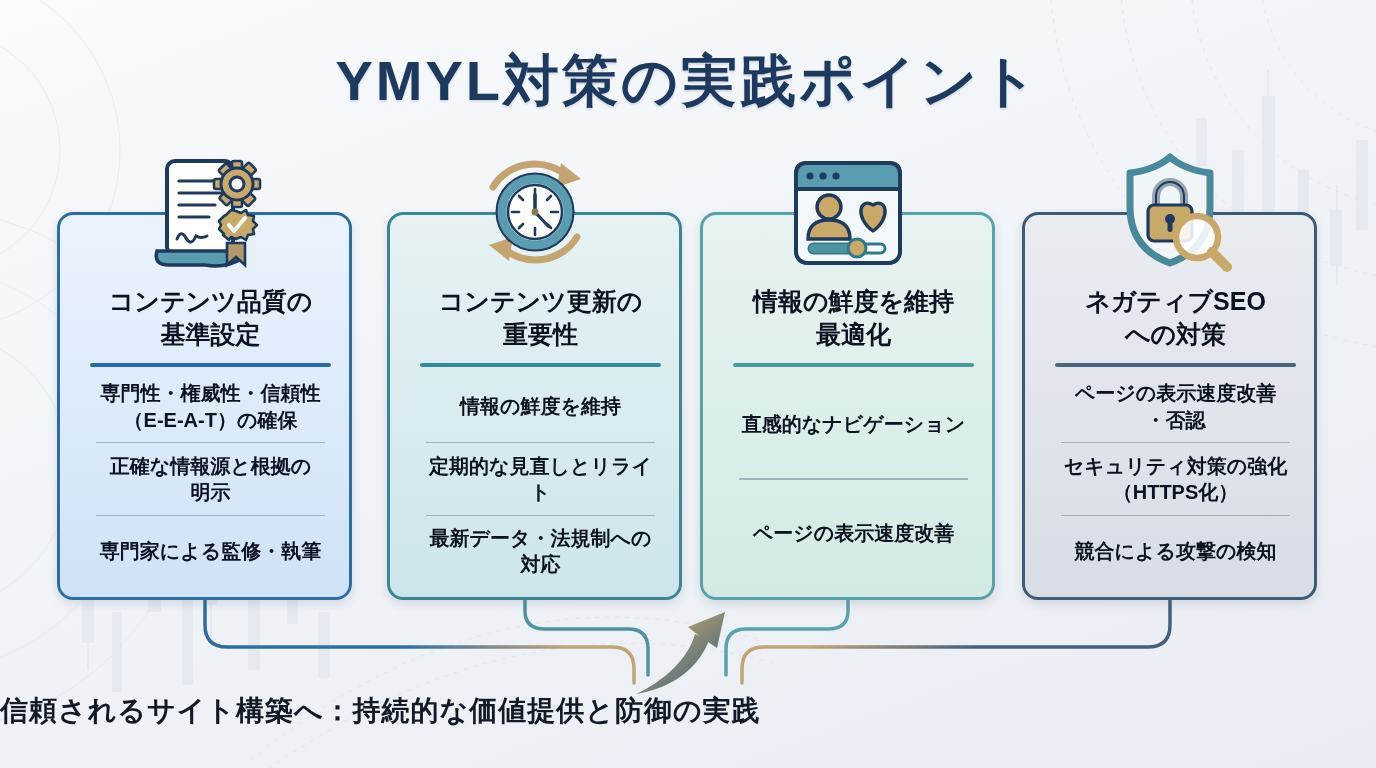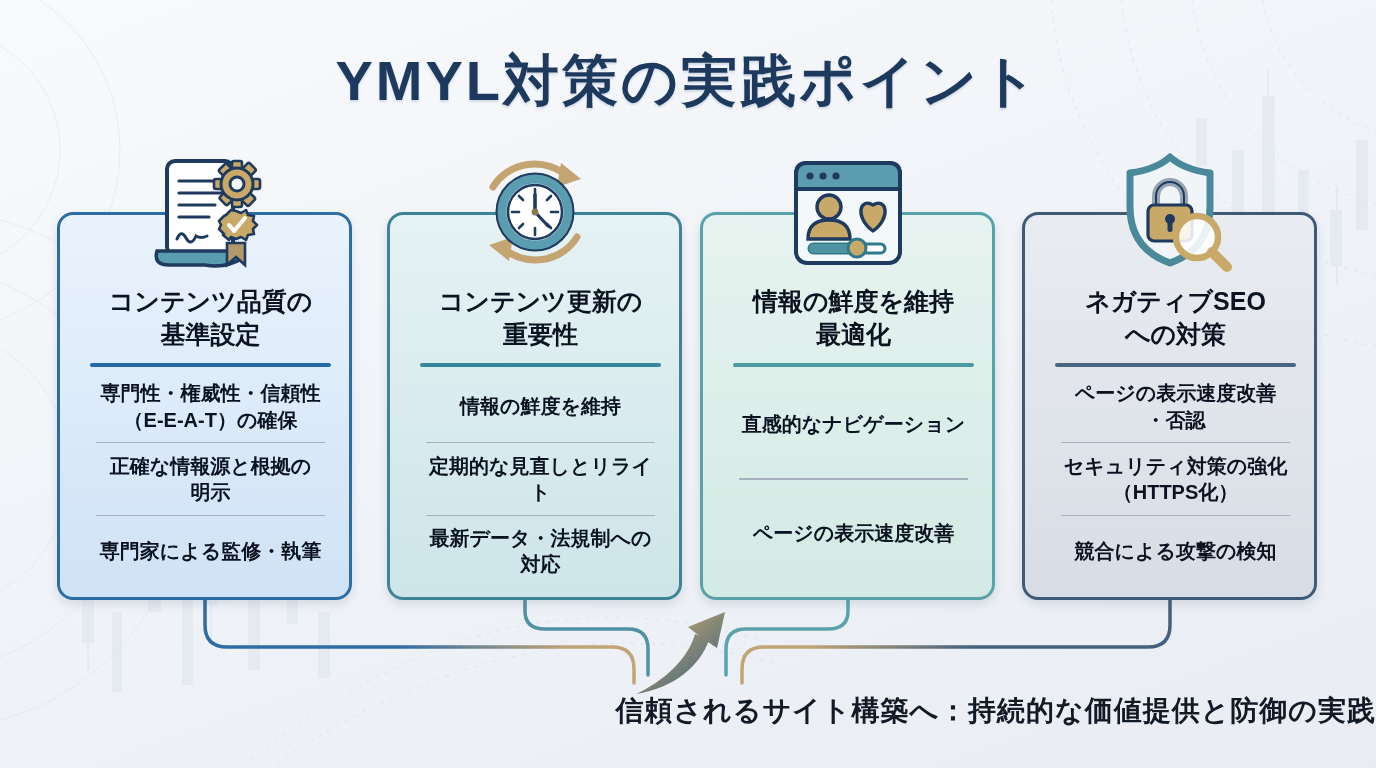--- a/index.html
+++ b/index.html
@@ -21,21 +21,21 @@
   .card-title{margin-top:70px;text-align:center;font-size:25px;font-weight:800;
               line-height:1.3;color:#0b1220;white-space:pre-line;}
   .thick-divider{height:4px;border-radius:2px;margin:13px 18px 0 18px;
                  background:var(--divider,#2269a8);}
   .card-items{flex:1;display:flex;flex-direction:column;padding:4px 8px 10px 8px;}
   .card-item{flex:1;display:flex;align-items:center;justify-content:center;
              font-size:20px;font-weight:700;line-height:1.32;color:#0b1220;
              text-align:center;white-space:pre-line;}
   .thin-divider{height:1px;background:#a6b1bd;margin:0 16px;flex:0 0 auto;}
   .connector-svg{position:absolute;left:0;top:593px;width:1376px;height:115px;z-index:1;}
-  .conclusion{position:absolute;top:692px;left:0;width:100%;text-align:right;z-index:3;
+  .conclusion{position:absolute;top:692px;left:0;width:100%;text-align:left;z-index:3;
               font-size:28px;font-weight:800;letter-spacing:1px;color:#111a26;}
 </style>
 </head>
 <body>
 
 <div class="stage">
 
   <svg class="bg-decor" viewBox="0 0 1376 768">
     <g stroke="#dde3ec" fill="none" opacity="0.55">
       <circle cx="-70" cy="470" r="140"></circle>

